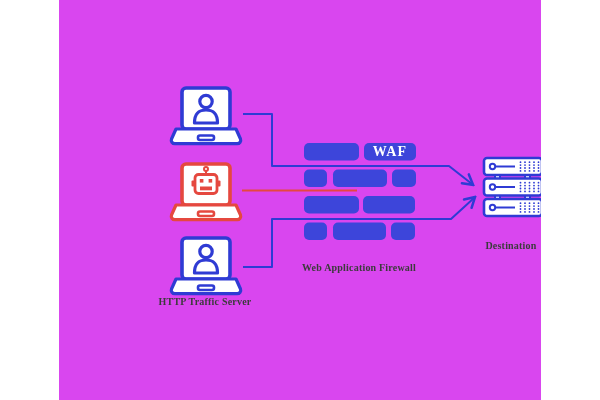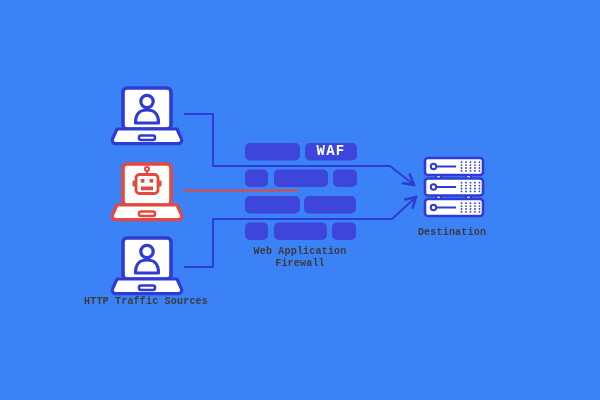--- a/index.html
+++ b/index.html
@@ -1,27 +1,27 @@
 <!DOCTYPE html>
 <html><head>
 <meta charset="utf-8">
 <style>
   html,body{margin:0;padding:0;background:#ffffff;}
   .stage{
-    position:relative;width:600px;height:400px;background:#3b82f6;
-    overflow:hidden;font-family:Liberation Mono, monospace;margin:0 auto;
+    position:relative;width:482px;height:400px;background:#d946ef;
+    overflow:hidden;font-family:Liberation Serif, serif;margin:0 auto;
   }
   .stage svg{position:absolute;left:0;top:0;}
   .lbl{
     position:absolute;font-weight:700;color:#3b3b3b;text-align:center;
     font-size:10px;letter-spacing:.2px;line-height:11.5px;
   }
   .lbl-sources{left:76px;top:296px;width:140px;}
-  .lbl-firewall{left:230px;top:246px;width:140px;}
-  .lbl-dest{left:407px;top:227px;width:90px;}
+  .lbl-firewall{left:230px;top:262px;width:140px;}
+  .lbl-dest{left:407px;top:240px;width:90px;}
   .lbl-waf{
     position:absolute;left:305px;top:143px;width:52px;height:17.5px;
     line-height:17.5px;text-align:center;color:#ffffff;font-weight:700;
     font-size:14px;letter-spacing:1.2px;
   }
 </style>
 </head>
 <body>
 
 <div class="stage">
@@ -115,18 +115,18 @@
       <rect x="11" y="35" width="5" height="10" fill="#ffffff" stroke="#2f3bd4" stroke-width="2"></rect>
       <rect x="41" y="35" width="5" height="10" fill="#ffffff" stroke="#2f3bd4" stroke-width="2"></rect>
       <use href="#srv-unit" x="0" y="0"></use>
       <use href="#srv-unit" x="0" y="20.5"></use>
       <use href="#srv-unit" x="0" y="41"></use>
     </g>
   </svg>
 
   <div class="lbl-waf">WAF</div>
   <div class="lbl lbl-firewall">Web Application Firewall</div>
-  <div class="lbl lbl-sources">HTTP Traffic Sources</div>
+  <div class="lbl lbl-sources">HTTP Traffic Server</div>
   <div class="lbl lbl-dest">
     <div>Destination</div>
   </div>
 
 </div>
 
 </body></html>

